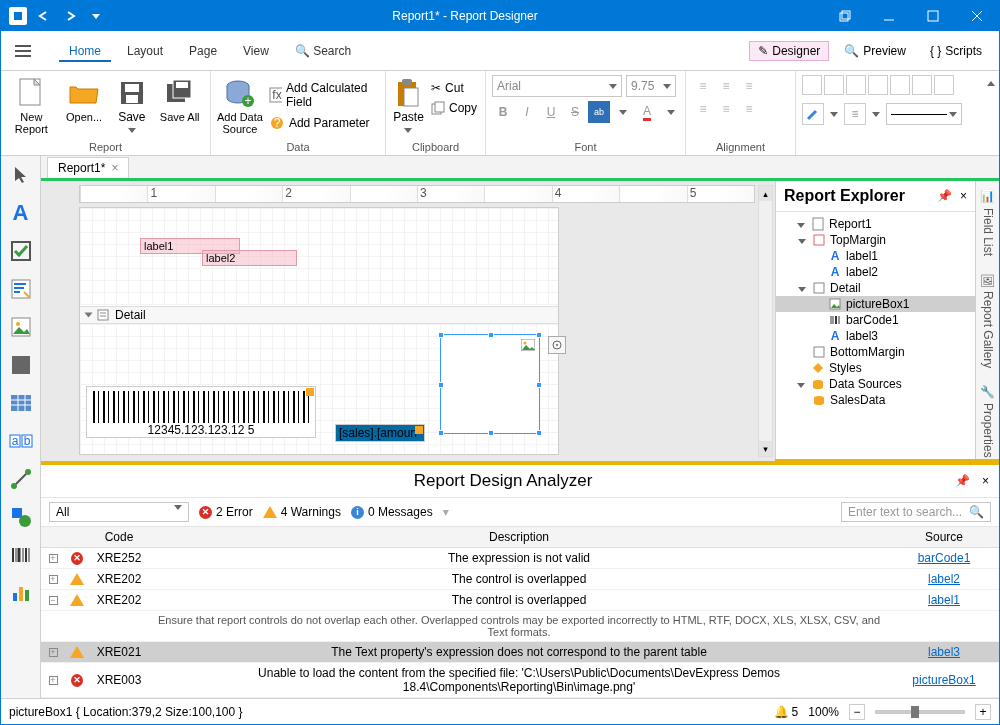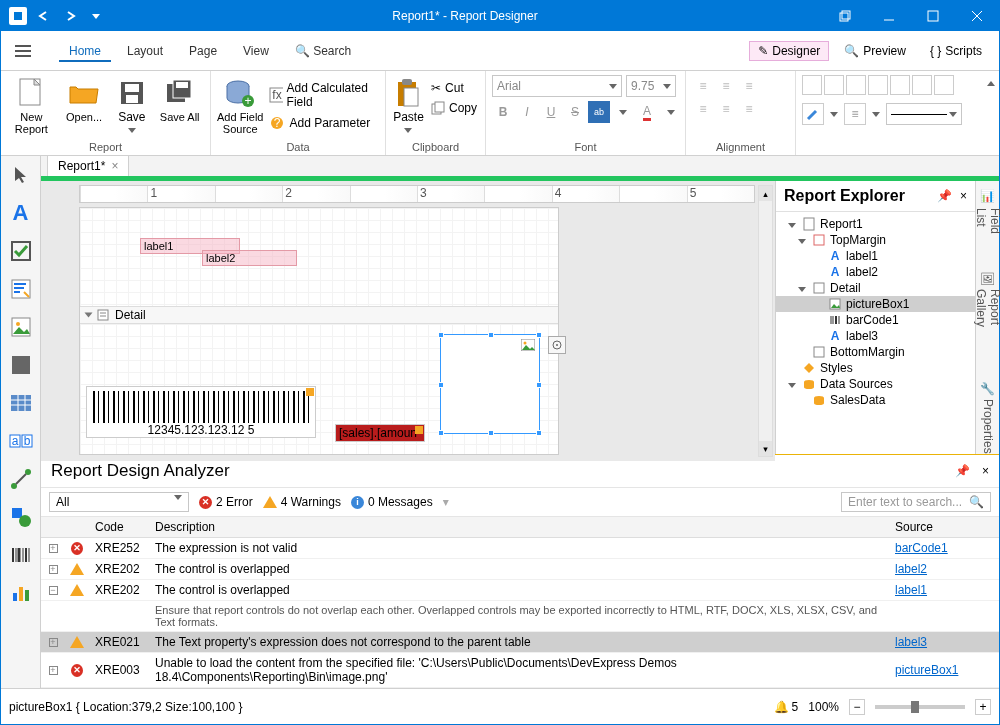--- a/index.html
+++ b/index.html
@@ -44,67 +44,67 @@
 .aln-btn { display:flex; align-items:center; justify-content:center; color:#bbb; }
 .border-row { display:flex; gap:2px; margin-bottom:4px;}
 .border-cell { width:20px; height:20px; border:1px solid #ccc; }
 
 
 .body { flex:1; display:flex; min-height:0; }
 .toolbox { width:40px; background:#f5f5f5; border-right:1px solid #d0d0d0; display:flex; flex-direction:column; align-items:center; padding-top:4px; gap:8px; }
 .tool-ic { width:30px; height:30px; display:flex; align-items:center; justify-content:center; }
 
 .main-col { flex:1; display:flex; flex-direction:column; min-width:0; }
-.doctabs { height:25px; background:#f3f3f3; display:flex; align-items:flex-end; border-bottom:5px solid #22c55e; padding-left:6px;}
+.doctabs { height:25px; background:#f3f3f3; display:flex; align-items:flex-end; border-bottom:3px solid #22c55e; padding-left:6px;}
 .doctab { background:#fff; border:1px solid #d0d0d0; border-bottom:none; padding:3px 10px; display:flex; align-items:center; gap:6px; font-size:11px;}
 .doctab .x { color:#888; }
 
 .design-split { flex:1; display:flex; min-height:0; }
 .canvas-area { flex:1; background:#e9e9e9; position:relative; overflow:hidden; }
 .canvas-ruler-h { position:absolute; top:4px; left:38px; right:20px; height:18px; background:#fff; border:1px solid #ccc; display:flex; font-size:9px; color:#555;}
 .canvas-ruler-h .tick { flex:1; border-left:1px solid #ddd; padding-left:2px; background:linear-gradient(to right,#fff 0,#fff 50%, #f9f9f9 100%); }
 .surface { position:absolute; top:26px; left:38px; width:480px; background:#fff; border:1px solid #ccc; }
 .band { position:relative; }
 .band-grid { position:absolute; inset:0; background-image:linear-gradient(#f3f3f3 1px, transparent 1px),linear-gradient(90deg,#f3f3f3 1px, transparent 1px); background-size:12px 12px; }
 .band-top { height:98px; }
 .band-hdr { height:18px; background:#f7f7f7; border-top:1px solid #ddd; border-bottom:1px solid #ddd; display:flex; align-items:center; gap:6px; padding-left:6px; font-size:11px;}
 .band-hdr .tri { width:0;height:0;border-left:5px solid #777;border-top:4px solid transparent;border-bottom:4px solid transparent; transform:rotate(90deg);}
 .band-detail { height:130px; }
 .rb-label { position:absolute; border:1px solid #e39aa6; background:rgba(245,180,195,0.5); padding:1px 3px; font-size:11px; }
 .rb-selected { position:absolute; border:1px solid #3399ff; background:#fff; }
 .sel-handle { position:absolute; width:6px; height:6px; background:#3399ff; border:1px solid #fff; }
 .rb-barcode { position:absolute; border:1px solid #ccc; background:#fff; text-align:center; font-size:11px;margin-top:24px; }
 .rb-barcode .bars { height:32px; margin:4px 6px 0 6px; background:repeating-linear-gradient(90deg,#000 0 2px,#fff 2px 5px,#000 5px 6px,#fff 6px 10px);}
-.rb-txt { position:absolute; border:1px solid #ccc; background:#b91c1c; font-size:11px; padding:1px 3px; white-space:nowrap; overflow:hidden;}
+.rb-txt { position:absolute; border:1px solid #ccc; background:#0369a1; font-size:11px; padding:1px 3px; white-space:nowrap; overflow:hidden;}
 .smart-tag { position:absolute; width:18px; height:18px; border:1px solid #aaa; background:#f7f7f7; display:flex; align-items:center; justify-content:center;}
 .vscroll { position:absolute; top:4px; right:2px; bottom:4px; width:15px; background:#f0f0f0; border:1px solid #ddd;}
 .vscroll .btn { height:15px; background:#e4e4e4; display:flex; align-items:center; justify-content:center; font-size:9px;}
 .vscroll .track { position:absolute; top:15px; bottom:15px; left:0; right:0;}
 
 .rb-barcode .corner, .rb-txt .corner { position:absolute; top:1px; right:1px; width:8px; height:8px; background:#f5a623;}
 
 
 .explorer { width:200px; border-left:1px solid #d0d0d0; display:flex; flex-direction:column; background:#fff;}
 .explorer-hdr { display:flex; align-items:center; padding:6px 8px; border-bottom:1px solid #e0e0e0;}
 .explorer-hdr .ttl { font-size:16px; flex:1;font-weight:bold;}
 .tree { padding:4px 0; font-size:12px; overflow:auto;}
 .tree-row { display:flex; align-items:center; gap:4px; padding:1px 4px;}
 .tree-row.sel { background:#cfcfcf;}
-.tree-indent0 { padding-left: 12px;}
+.tree-indent0 { padding-left: 21px;}
 .tree-indent1 { padding-left: 22px;}
 .tree-indent2 { padding-left: 38px;}
 .tree-toggle { width:10px; display:inline-block;}
 .tree-ic { width:14px; height:14px; display:flex; align-items:center; justify-content:center;}
 
 
 .sidedock { width:24px; background:#f5f5f5; border-left:1px solid #d0d0d0; display:flex; flex-direction:column; align-items:center; padding-top:8px; gap:16px;}
 .sidedock .vt { writing-mode:vertical-rl; font-size:11px; color:#555; display:flex; align-items:center; gap:4px;}
 
 
-.analyzer { border-top:1px solid #eab308; background:#fff; display:flex; flex-direction:column;}
+.analyzer { border-top:6px solid #eab308; background:#fff; display:flex; flex-direction:column;text-align:center;}
 .analyzer-hdr { display:flex; align-items:center; padding:6px 10px;}
 .analyzer-hdr .ttl { font-size:17px; flex:1;}
 .analyzer-filters { display:flex; align-items:center; gap:10px; padding:4px 8px; border-top:1px solid #e5e5e5; border-bottom:1px solid #e5e5e5;}
 .filter-combo { border:1px solid #c7c7c7; padding:2px 6px; width:140px; display:flex;}
 .filter-item { display:flex; align-items:center; gap:4px; font-size:12px;}
 .search-box { margin-left:auto; border:1px solid #c7c7c7; padding:2px 6px; width:150px; color:#999; display:flex; align-items:center;}
 .grid-hdr { display:flex; background:#f4f4f4; border-bottom:1px solid #ddd; font-size:11px;}
 .grid-hdr > div, .grid-row > div { padding:3px 6px; }
 .col-exp { width:24px; }
 .col-sev { width:24px; }
@@ -114,21 +114,21 @@
 .grid-row { display:flex; align-items:center; font-size:11px; border-bottom:1px solid #f0f0f0;}
 .grid-row.sel { background:#cfcfcf;}
 .grid-row .col-exp { display:flex; align-items:center; justify-content:center; color:#888;}
 .grid-row .col-sev { display:flex; align-items:center; justify-content:center;}
 .grid-row .col-src { color:#0066cc; text-decoration:underline;}
 .sev-err { width:13px;height:13px;border-radius:50%;background:#d93025;color:#fff;display:flex;align-items:center;justify-content:center;font-size:9px;font-weight:bold;}
 .sev-warn { width:0;height:0;border-left:7px solid transparent;border-right:7px solid transparent;border-bottom:12px solid #f5a623; position:relative;}
 .sev-info { width:13px;height:13px;border-radius:50%;background:#3a87d9;color:#fff;display:flex;align-items:center;justify-content:center;font-size:9px;font-weight:bold;}
 
 
-.statusbar { height:36px; border-top:1px solid #d0d0d0; background:#fff; display:flex; align-items:center; padding:0 8px; font-size:11px; gap:10px;}
+.statusbar { height:26px; border-top:1px solid #d0d0d0; background:#fff; display:flex; align-items:center; padding:0 8px; font-size:11px; gap:10px;}
 .statusbar .spacer { flex:1;}
 .zoom-slider { width:90px; height:4px; background:#ccc; position:relative;}
 .zoom-slider .thumb { position:absolute; left:40%; top:-4px; width:8px; height:12px; background:#777;}
 .zoom-btn { width:16px; height:16px; border:1px solid #ccc; display:flex; align-items:center; justify-content:center;}
 
 .chev { width:0;height:0;border-left:4px solid transparent;border-right:4px solid transparent;border-top:5px solid #666; display:inline-block;}
 .plusbox { width:9px;height:9px;border:1px solid #888;display:flex;align-items:center;justify-content:center;font-size:9px;line-height:7px;}
 </style>
 </head>
 <body>
@@ -260,21 +260,21 @@
       <div class="rgroup-content">
         <div class="big-btn">
             <div class="ic">
               <svg width="30" height="30">
                 <ellipse cx="13" cy="8" rx="11" ry="5" fill="#8aa9d6" stroke="#4a6fa5"></ellipse>
                 <path d="M2 8 L2 20 A11 5 0 0 0 24 20 L24 8" fill="#8aa9d6" stroke="#4a6fa5"></path>
                 <circle cx="23" cy="23" r="6" fill="#3a9b3a"></circle>
                 <text x="23" y="27" fill="#fff" font-size="10" text-anchor="middle">+</text>
               </svg>
             </div>
-            <div class="lbl" style="white-space:pre">Add Field
+            <div class="lbl" style="white-space:pre">Add Data
 Source</div>
           </div>
         <div class="vcol" style="padding-top:4px;">
           <div class="small-btn">
               <svg width="16" height="16">
                 <rect x="1" y="1" width="14" height="14" fill="none" stroke="#888"></rect>
                 <text x="8" y="12" font-size="10" text-anchor="middle" fill="#555">fx</text>
               </svg>
               <span>Add Calculated Field</span>
             </div>

